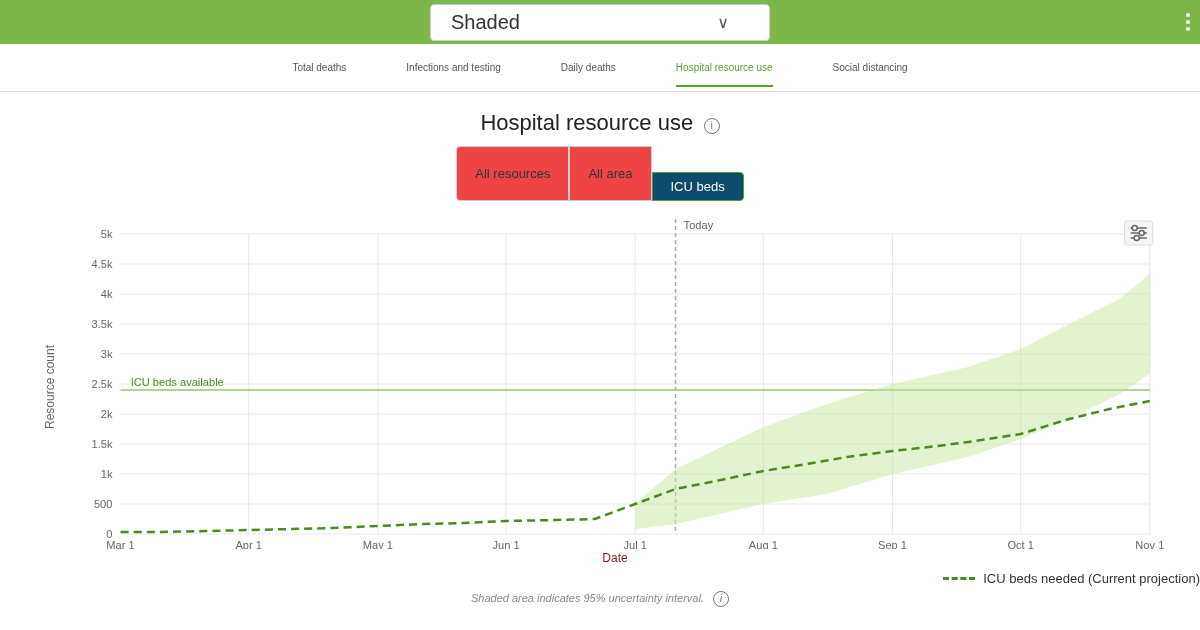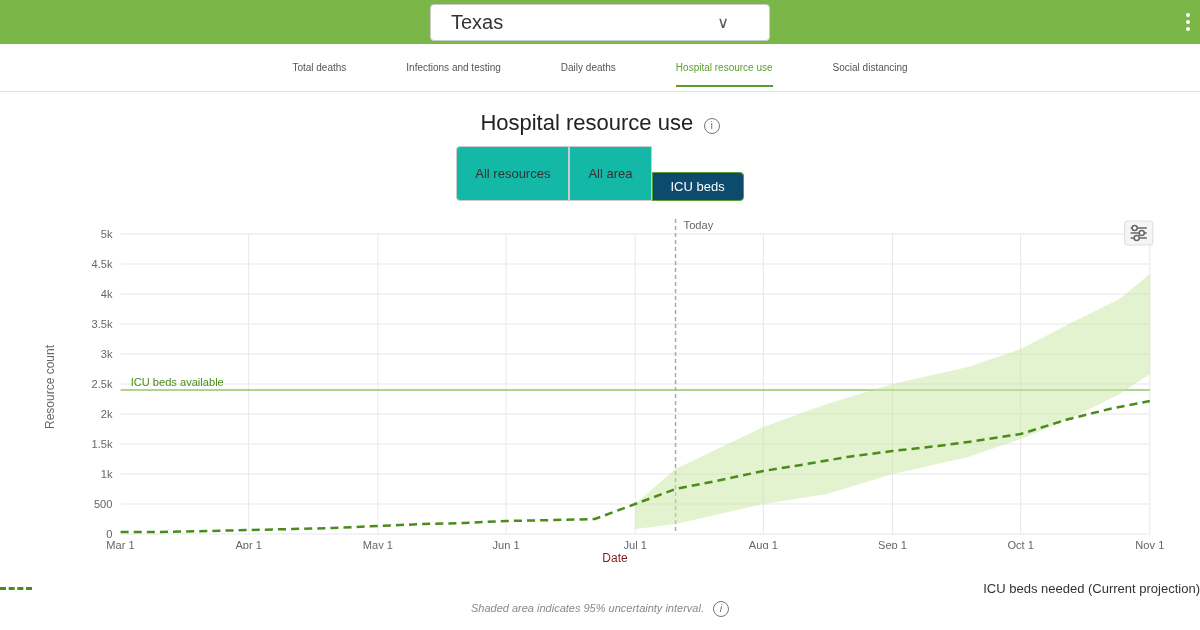--- a/index.html
+++ b/index.html
@@ -102,21 +102,21 @@
     .filter-bar {
       display: flex;
       justify-content: center;
       gap: 0;
       margin-bottom: 8px;
     }
     .filter-btn {
       padding: 6px 18px;
       font-size: 13px;
       border: 1px solid #ccc;
-      background: #14b8a6;
+      background: #ef4444;
       color: #333;
       cursor: pointer;
     }
     .filter-btn:first-child { border-radius: 4px 0 0 4px; }
     .filter-btn:last-child { border-radius: 0 4px 4px 0; }
     .filter-btn.active {
       background: #0c4a6e;
       color: #fff;
       border-color: #5a9e2f;
       margin-top: 26px;
@@ -146,23 +146,23 @@
       text-align: center;
       font-size: 12px;
       color: #7f1d1d;
       margin-top: 2px;
     }
 
     
     .legend {
       display: flex;
       align-items: center;
-      justify-content: space-between;
+      justify-content: flex-end;
       gap: 8px;
-      margin: 16px 0 4px;
+      margin: 6px 0 4px;
     }
     .legend-dashed {
       width: 32px;
       height: 0;
       border-top: 3px dashed #4a8c1c;
     }
     .legend-text {
       font-size: 13px;
       color: #333;
     }
@@ -179,21 +179,21 @@
     svg.main-chart {
       width: 100%;
       height: 100%;
     }
   </style>
 </head>
 <body>
 
 <div class="header">
   <div class="state-selector">
-    <span>Texas</span>
+    <span>Shaded</span>
     <span class="chevron">∨</span>
   </div>
   <div class="header-dots">
     <div class="header-dot"></div>
     <div class="header-dot"></div>
     <div class="header-dot"></div>
   </div>
 </div>
 
 <div class="nav-tabs">

